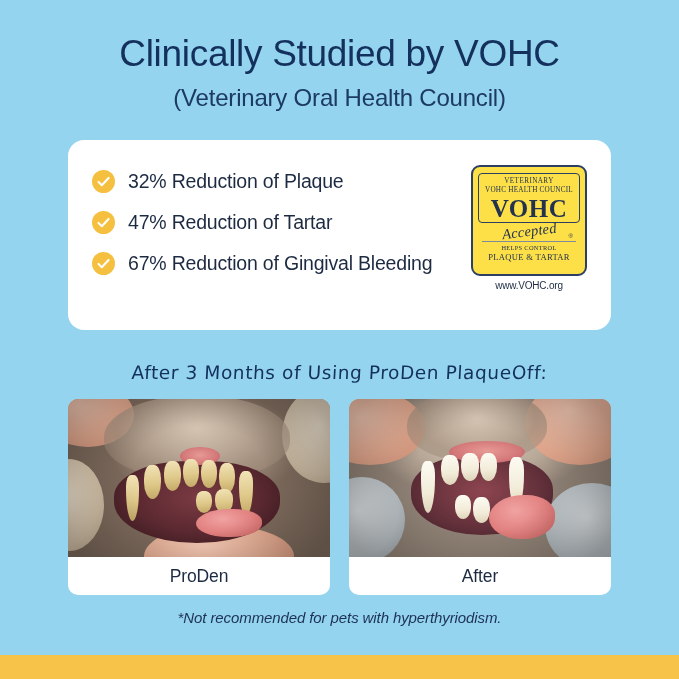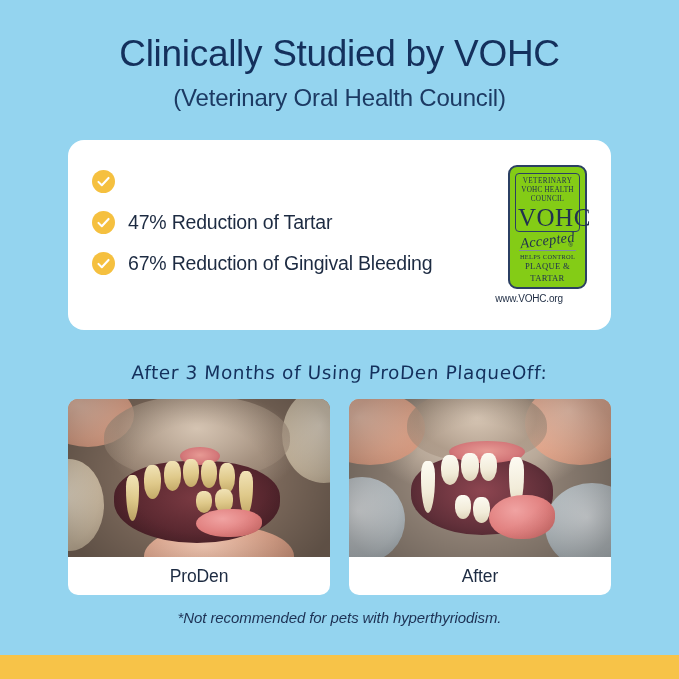--- a/index.html
+++ b/index.html
@@ -115,23 +115,22 @@
     flex: 0 0 auto;
     width: 116px;
     margin-top: 6px;
     margin-right: 2px;
     text-align: center;
   }
 
   .seal-box {
     border: 2px solid #2b3f63;
     border-radius: 9px;
-    padding: 6px 5px 3px 5px;
-    background: #84cc16;
-    margin-left: 37px;
+    padding: 6px 5px 10px 5px;
+    background: #fde047;
   }
 
   .seal-inner {
     border: 1px solid #2b3f63;
     border-radius: 4px;
     padding: 3px 2px 1px 2px;
   }
 
   .seal-line1 {
     font-family: "Liberation Serif", serif;
@@ -145,21 +144,21 @@
     font-family: "Liberation Serif", serif;
     font-size: 7.2px;
     letter-spacing: 0.2px;
     color: #22324f;
     line-height: 1.25;
   }
 
   .seal-vohc {
     font-family: "Liberation Serif", serif;
     font-size: 25px;
-    font-weight: normal;
+    font-weight: bold;
     letter-spacing: 0.5px;
     color: #22324f;
     line-height: 1.0;
     margin-top: 1px;
   }
 
   .seal-accepted-wrap {
     position: relative;
     height: 17px;
     margin-top: -1px;
@@ -365,20 +364,21 @@
     <div class="results-body">
 
       <div class="bullets">
 
         <div class="bullet-row">
           <span class="check-badge">
             <svg viewBox="0 0 16 16" aria-hidden="true">
               <path d="M2.6 8.4 L6.2 12 L13.4 4.2" fill="none" stroke="#ffffff" stroke-width="2.2" stroke-linecap="round" stroke-linejoin="round"></path>
             </svg>
           </span>
+          <span class="bullet-text">32% Reduction of Plaque</span>
         </div>
 
         <div class="bullet-row">
           <span class="check-badge">
             <svg viewBox="0 0 16 16" aria-hidden="true">
               <path d="M2.6 8.4 L6.2 12 L13.4 4.2" fill="none" stroke="#ffffff" stroke-width="2.2" stroke-linecap="round" stroke-linejoin="round"></path>
             </svg>
           </span>
           <span class="bullet-text">47% Reduction of Tartar</span>
         </div>

